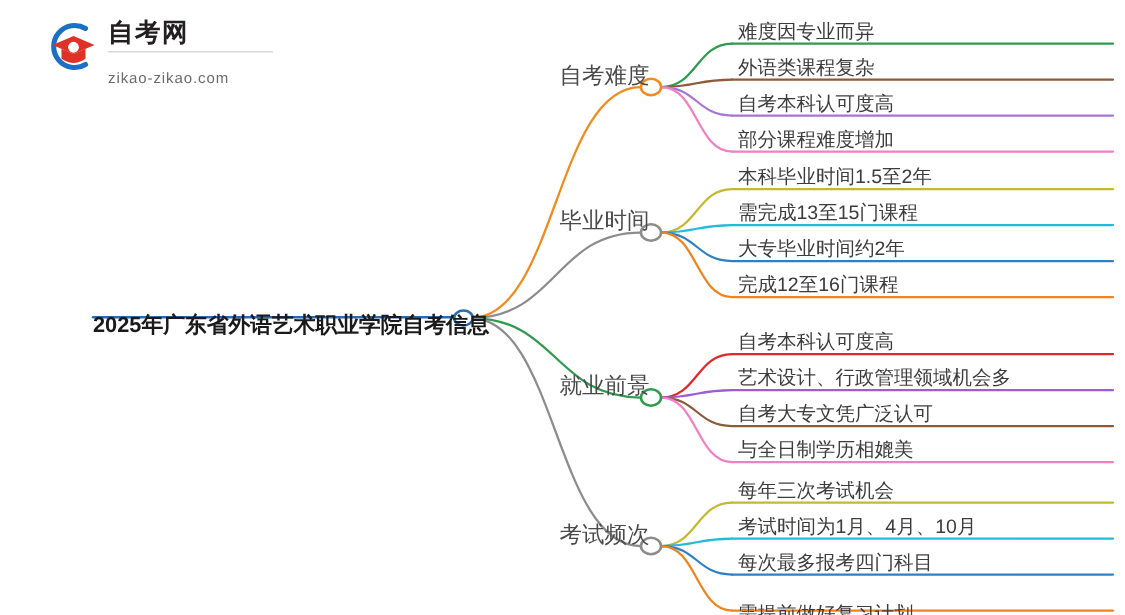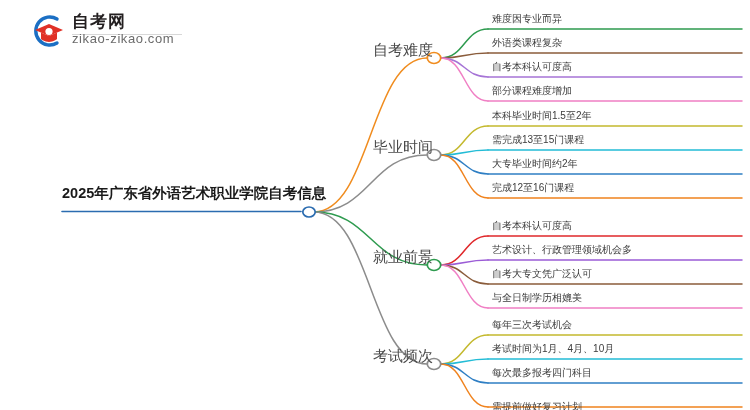--- a/index.html
+++ b/index.html
@@ -44,25 +44,25 @@
   }
   .logo-title {
     font-size: 17px;
     font-weight: bold;
     color: #231f20;
     letter-spacing: 1px;
     line-height: 20px;
     white-space: nowrap;
   }
   .logo-sub {
-    font-size: 13px;
+    font-size: 10px;
     color: #6b6b6b;
     letter-spacing: 0.6px;
     line-height: 12px;
-    margin-top: 1px;
+    margin-top: 15px;
     white-space: nowrap;
   }
   .logo-rule {
     position: absolute;
     left: 42px;
     top: 24px;
     width: 110px;
     height: 1px;
     background: #d8d8d8;
   }
@@ -82,29 +82,29 @@
     position: absolute;
     white-space: nowrap;
     color: #3a3a3a;
     font-family: "Liberation Sans", "DejaVu Sans", sans-serif;
   }
   .root-label {
     font-size: 14.5px;
     font-weight: bold;
     color: #1a1a1a;
     left: 62px;
-    top: 184px;
+    top: 207px;
     letter-spacing: 0px;
   }
   .branch-label {
     font-size: 15px;
     color: #4a4a4a;
   }
   .leaf-label {
-    font-size: 10px;
+    font-size: 13px;
     color: #3c3c3c;
     left: 492px;
   }
 </style>
 </head>
 <body>
 
 <div id="mindmap-root">
 
   <div class="logo-area">

